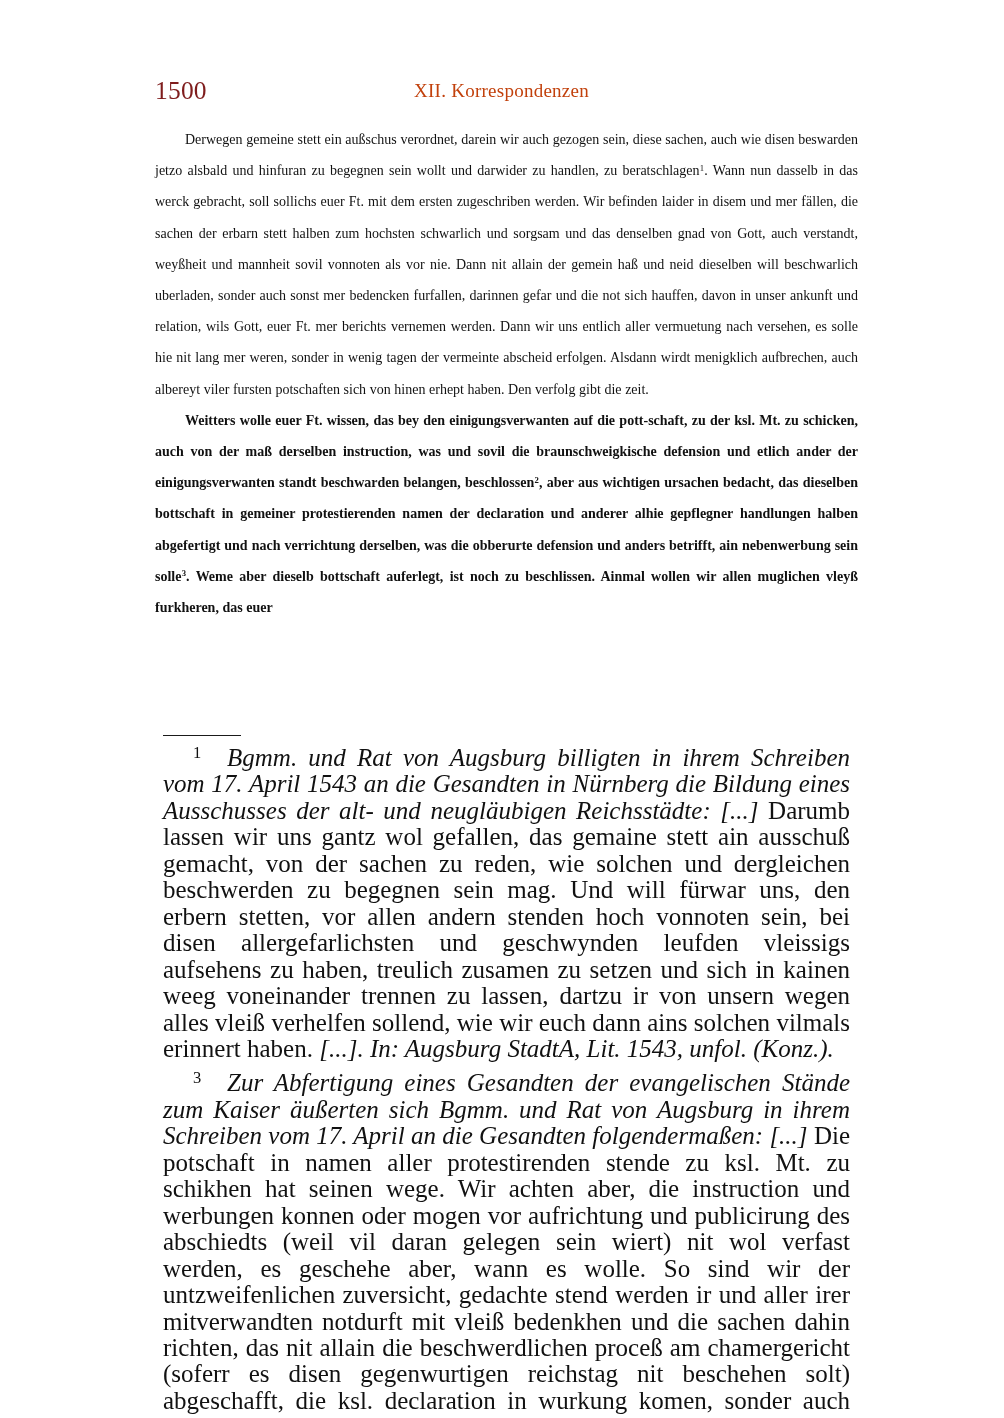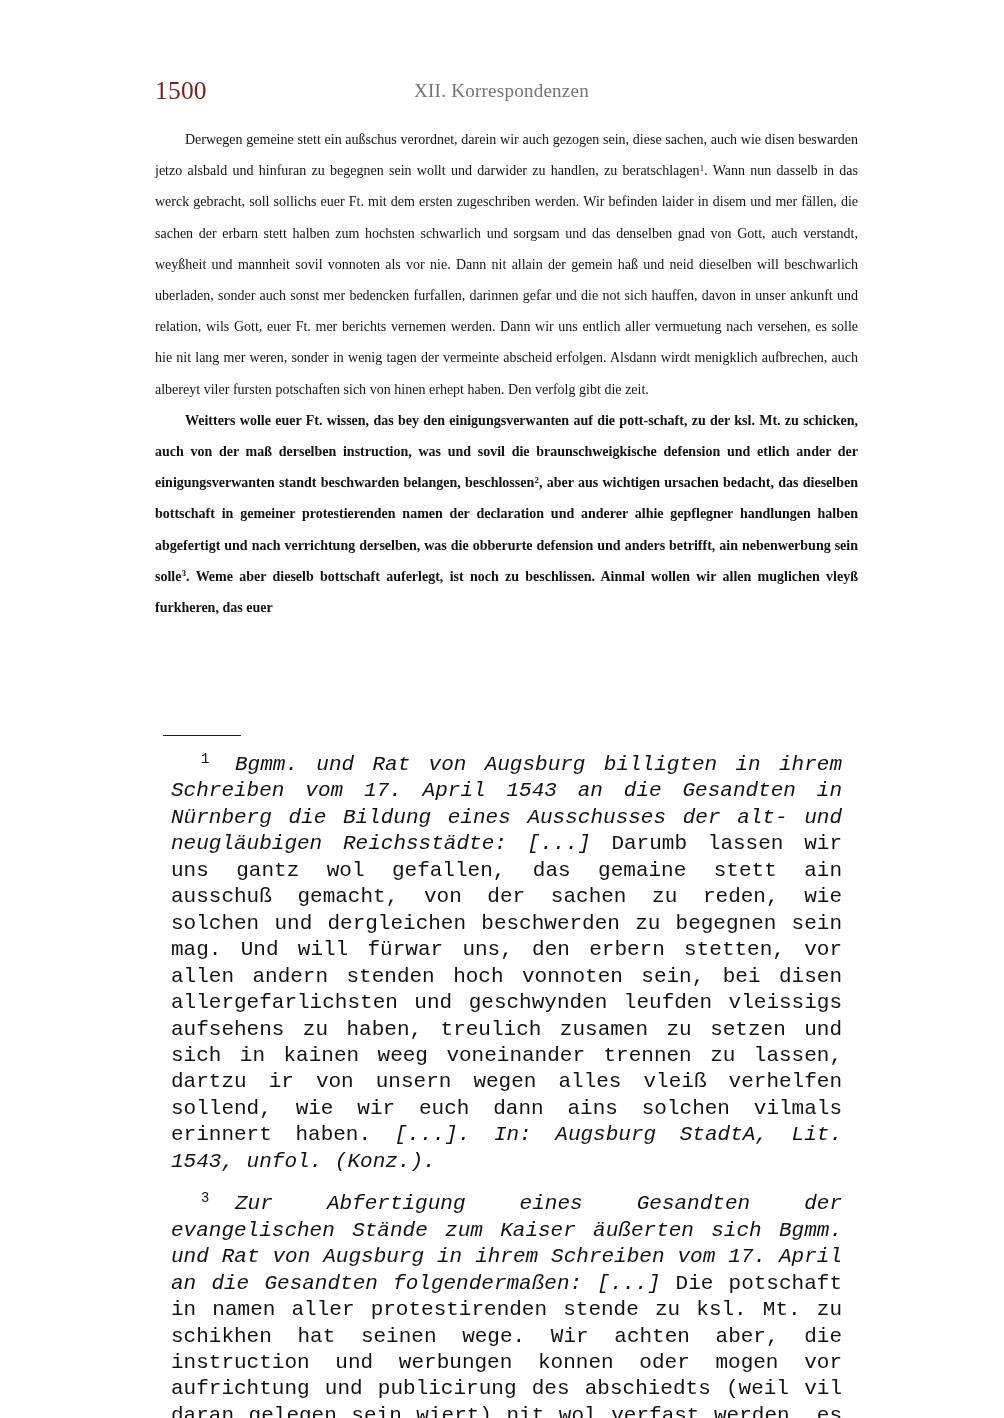--- a/index.html
+++ b/index.html
@@ -42,21 +42,21 @@
   }
   .head-title {
     position: absolute;
     left: 0;
     top: 0;
     width: 705px;
     text-align: center;
     font-size: 19px;
     line-height: 30px;
     letter-spacing: 0.25px;
-    color: #737373;
+    color: #c2410c;
     transform: translateX(-6px);
   }
 
   
   .textblock {
     position: absolute;
     left: 155px;
     top: 124px;
     width: 703px;
   }
@@ -86,28 +86,27 @@
     top: 735px;
     width: 703px;
   }
   .fn-rule {
     width: 78px;
     height: 0;
     border-top: 1.4px solid #1a1a1a;
     margin: 0 0 9px 8px;
   }
   p.note {
-    margin: 16px;
-    font-size: 21px;
+    margin: 8px;
+    font-size: 25px;
     line-height: 26.45px;
     text-align: justify;
     text-justify: inter-word;
     text-indent: 0;
     hyphens: manual;
-    font-family: Liberation Mono, monospace;
   }
   p.note .marker {
     display: inline-block;
     width: 64px;
     text-indent: 0;
     font-size: 0.66em;
     vertical-align: 0.5em;
     line-height: 0;
     text-align: left;
     padding-left: 30px;

